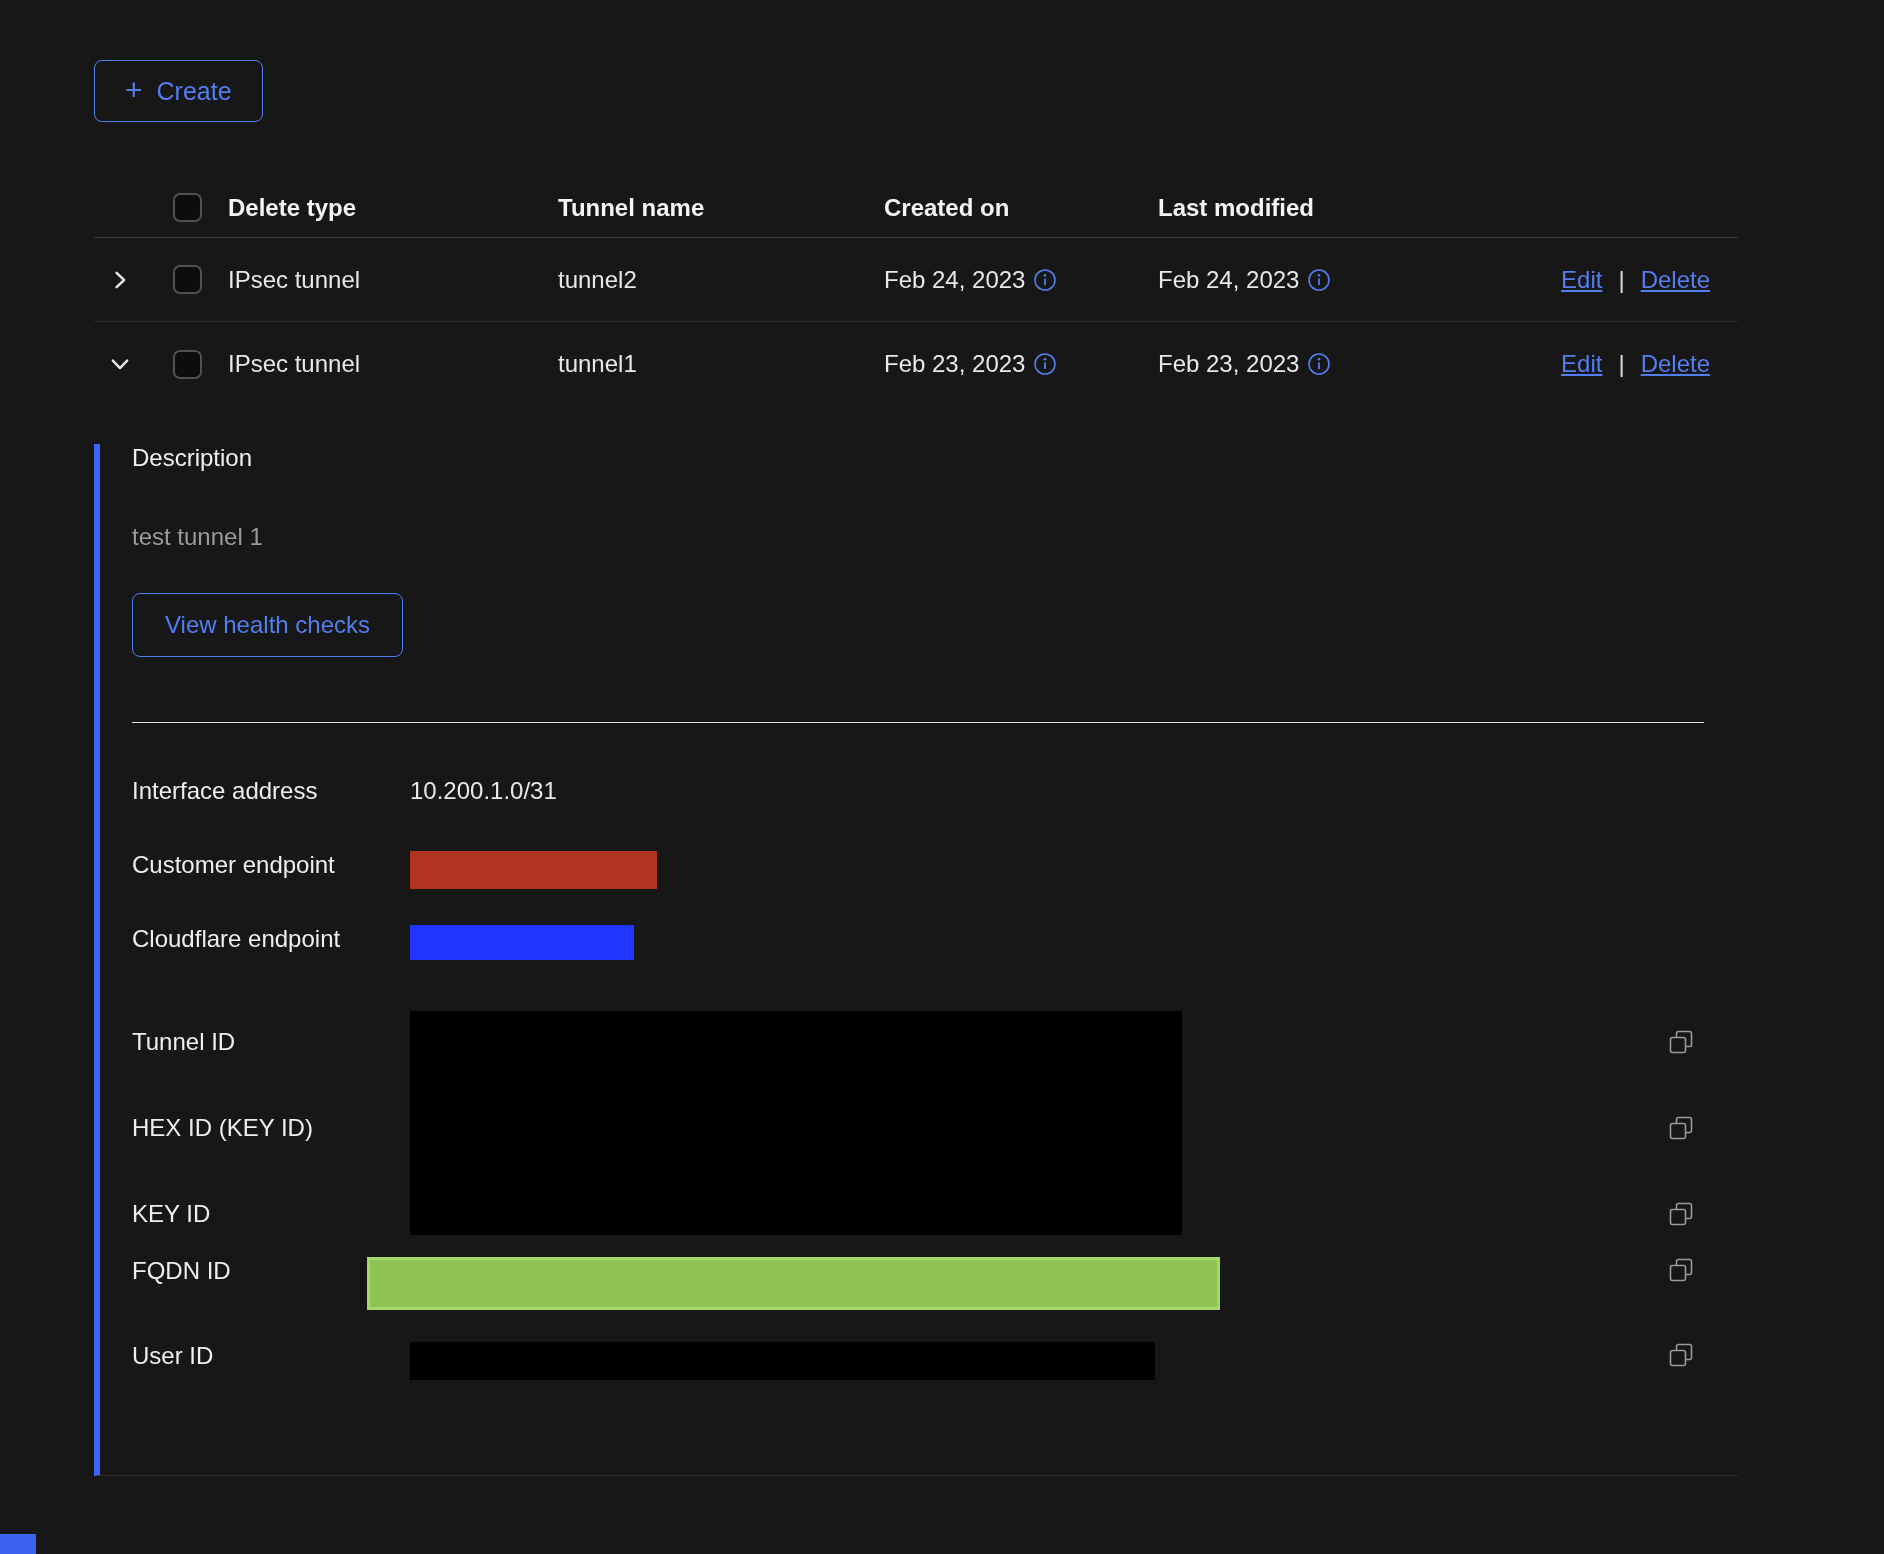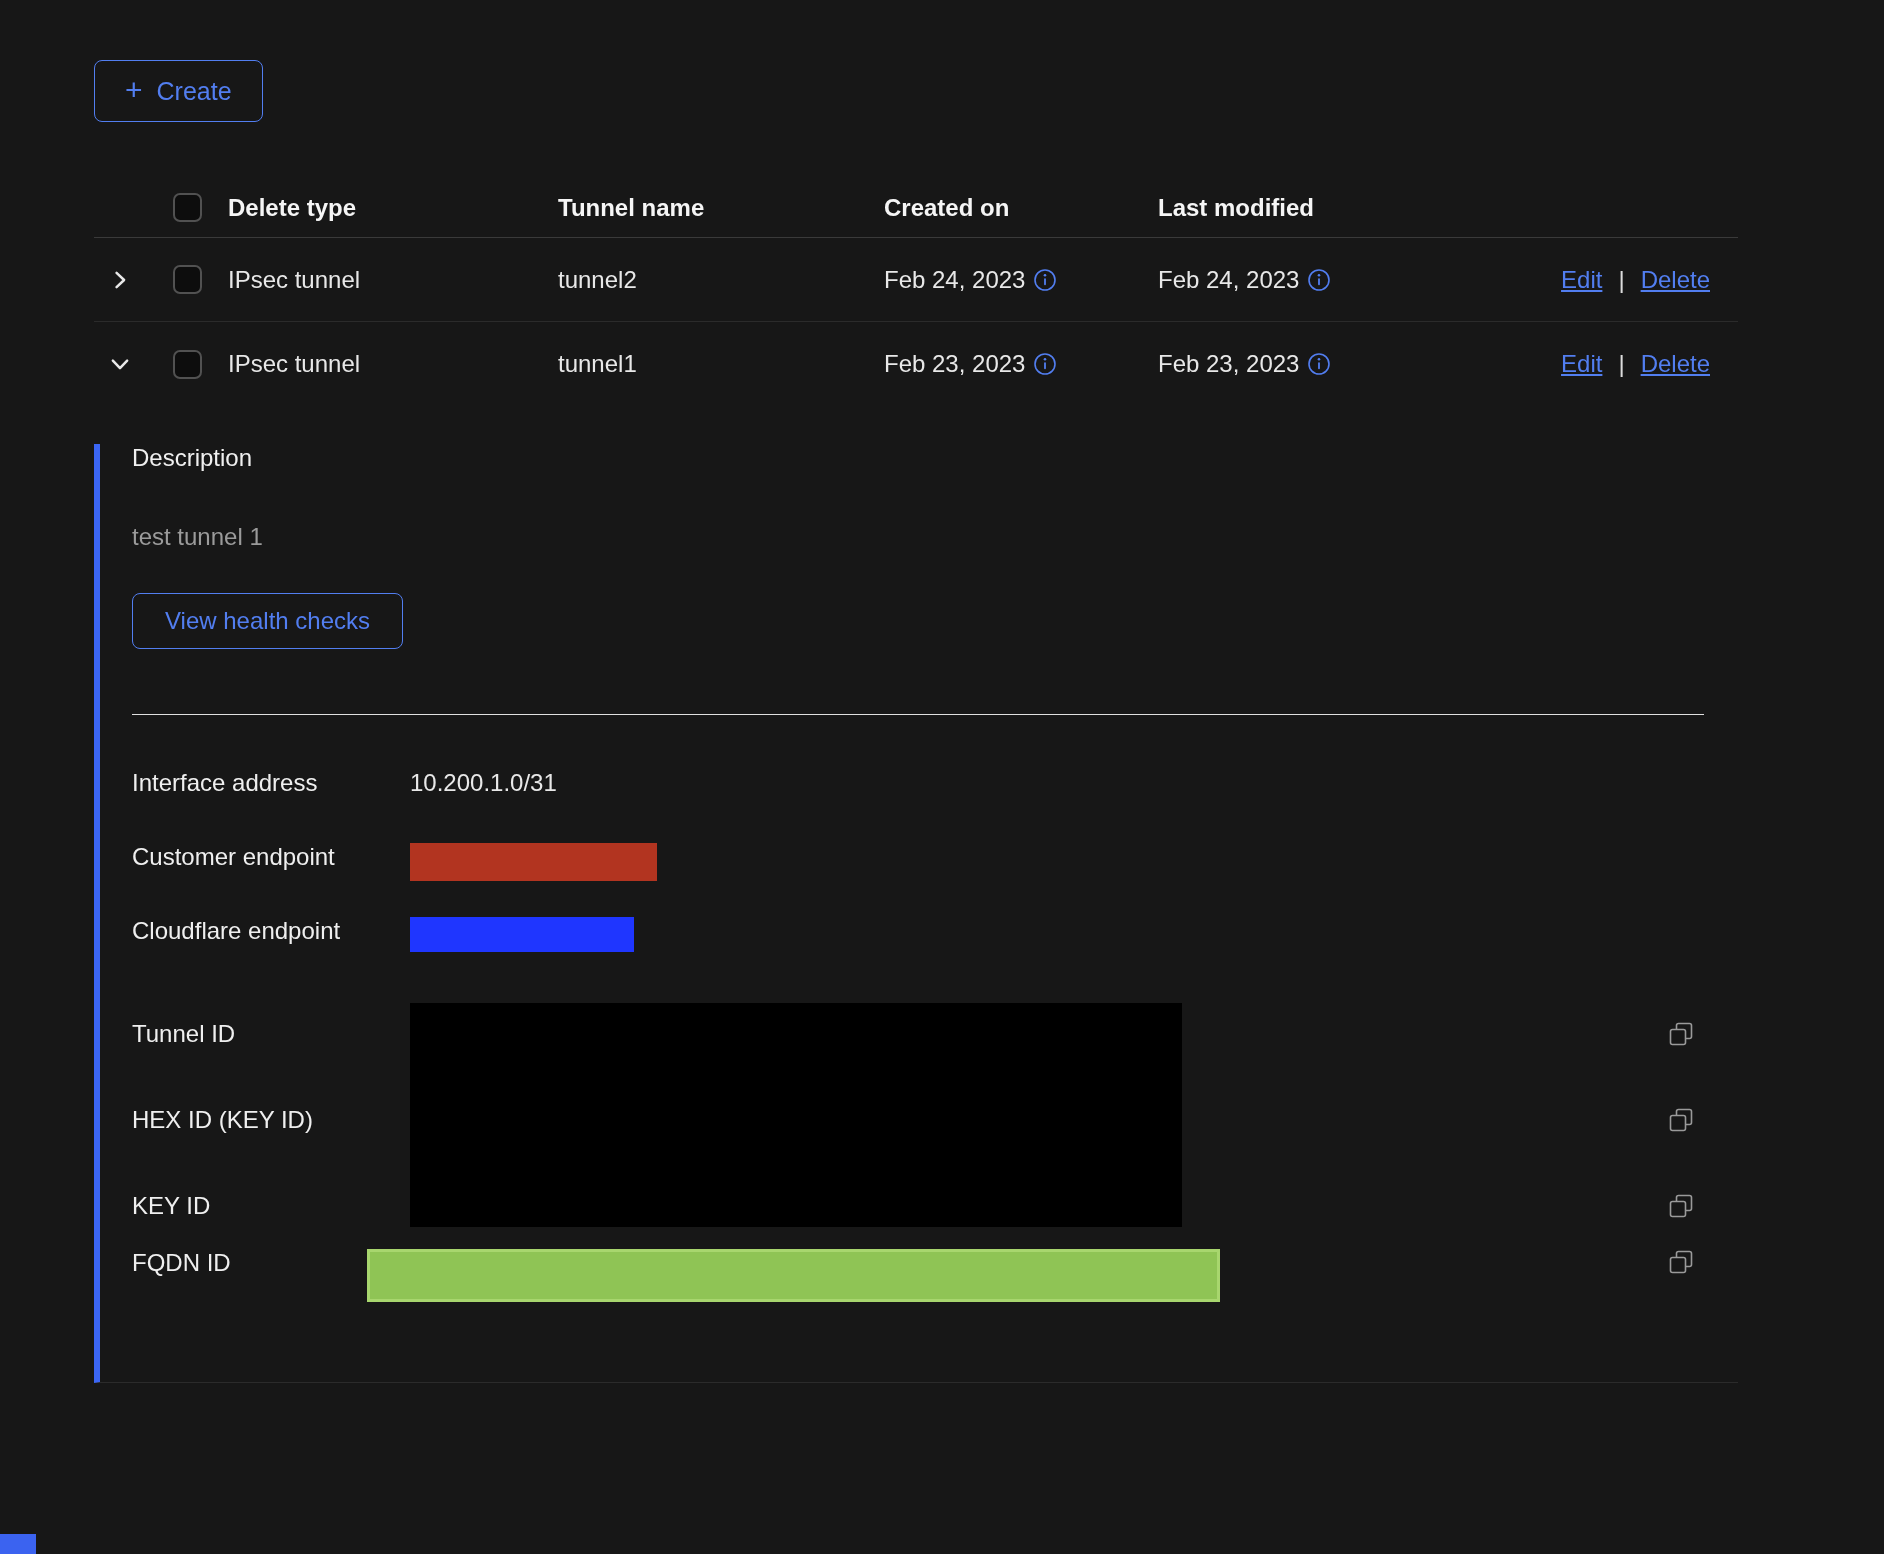--- a/index.html
+++ b/index.html
@@ -52,21 +52,21 @@
 
   
   .expanded{
     border-left:6px solid var(--expanded-blue);
     border-bottom:1px solid var(--border-row);
     padding:0 0 48px 32px;
   }
   .desc-label{margin-top:38px;font-size:24px;font-weight:500;color:#f0f0f0;}
   .desc-text{margin-top:51px;font-size:24px;color:var(--text-muted);}
   .health-btn{
-    margin-top:42px;height:56px;padding:0 32px;
+    margin-top:42px;height:64px;padding:0 32px;
     background:transparent;color:var(--blue);
     border:1px solid var(--blue);border-radius:8px;
     font-family:"Liberation Sans", sans-serif;font-size:24px;cursor:pointer;
     display:inline-flex;align-items:center;
   }
   .divider{margin-top:65px;margin-right:34px;height:1px;background:#e0e0e0;}
 
   .fields{margin-top:54px;}
   .field-row{display:flex;align-items:flex-start;min-height:74px;}
   .field-row.tall{min-height:85px;}
@@ -259,20 +259,32 @@
           <span class="copy-right">
               <span class="copy-icon">
             <svg width="26" height="26" viewBox="0 0 26 26">
                   <rect x="8.5" y="2.5" width="15" height="15" rx="2" fill="none" stroke="#9a9a9a" stroke-width="1.6"></rect>
                   <rect x="2.5" y="8.5" width="15" height="15" rx="2" fill="#171717" stroke="#9a9a9a" stroke-width="1.6"></rect>
                 </svg>
           </span>
             </span>
         </div>
 
+        <div class="field-row tall">
+          <div class="field-label">User ID</div>
+          <div class="redact redact-black"></div>
+          <span class="copy-right">
+              <span class="copy-icon">
+            <svg width="26" height="26" viewBox="0 0 26 26">
+                  <rect x="8.5" y="2.5" width="15" height="15" rx="2" fill="none" stroke="#9a9a9a" stroke-width="1.6"></rect>
+                  <rect x="2.5" y="8.5" width="15" height="15" rx="2" fill="#171717" stroke="#9a9a9a" stroke-width="1.6"></rect>
+                </svg>
+          </span>
+            </span>
+        </div>
 
       </div>
     </div>
 
   </div>
 
   <div class="bottom-accent"></div>
 </div>
 
 </body></html>

